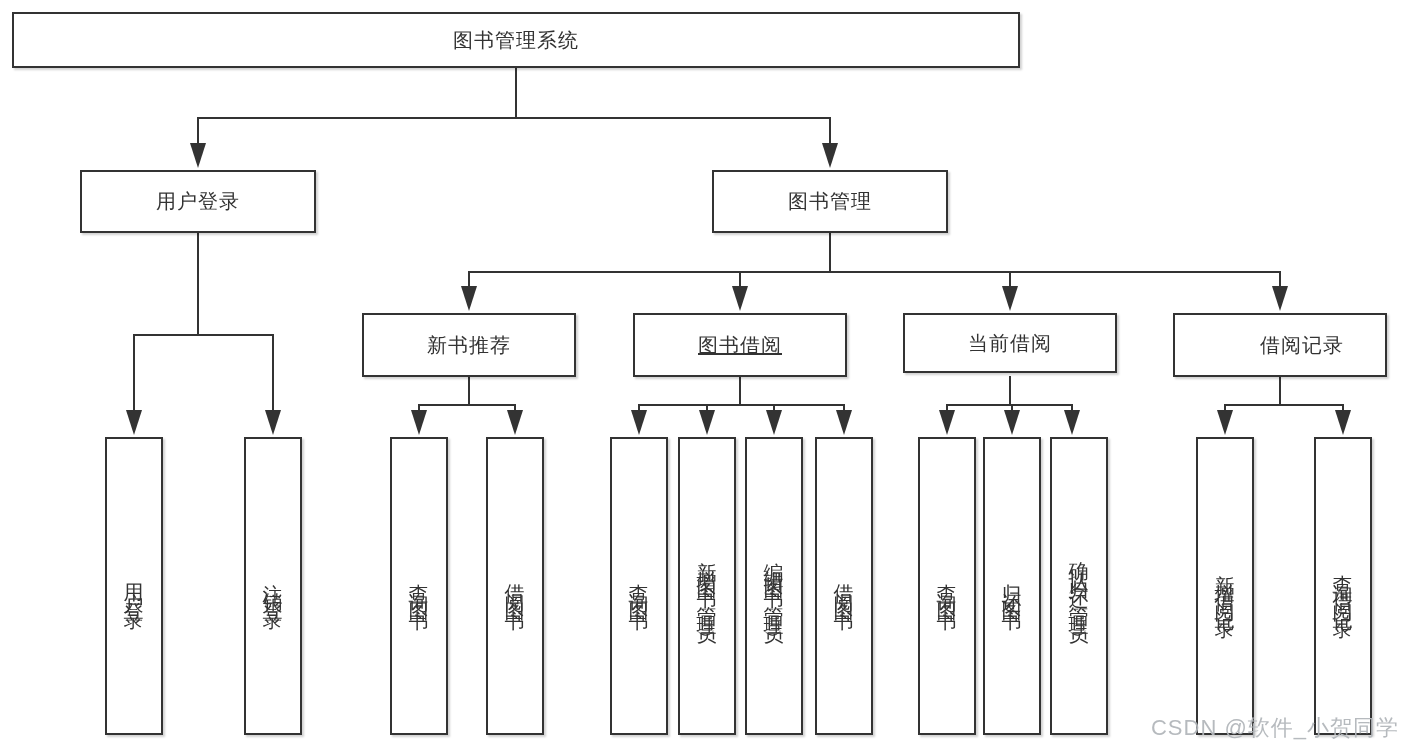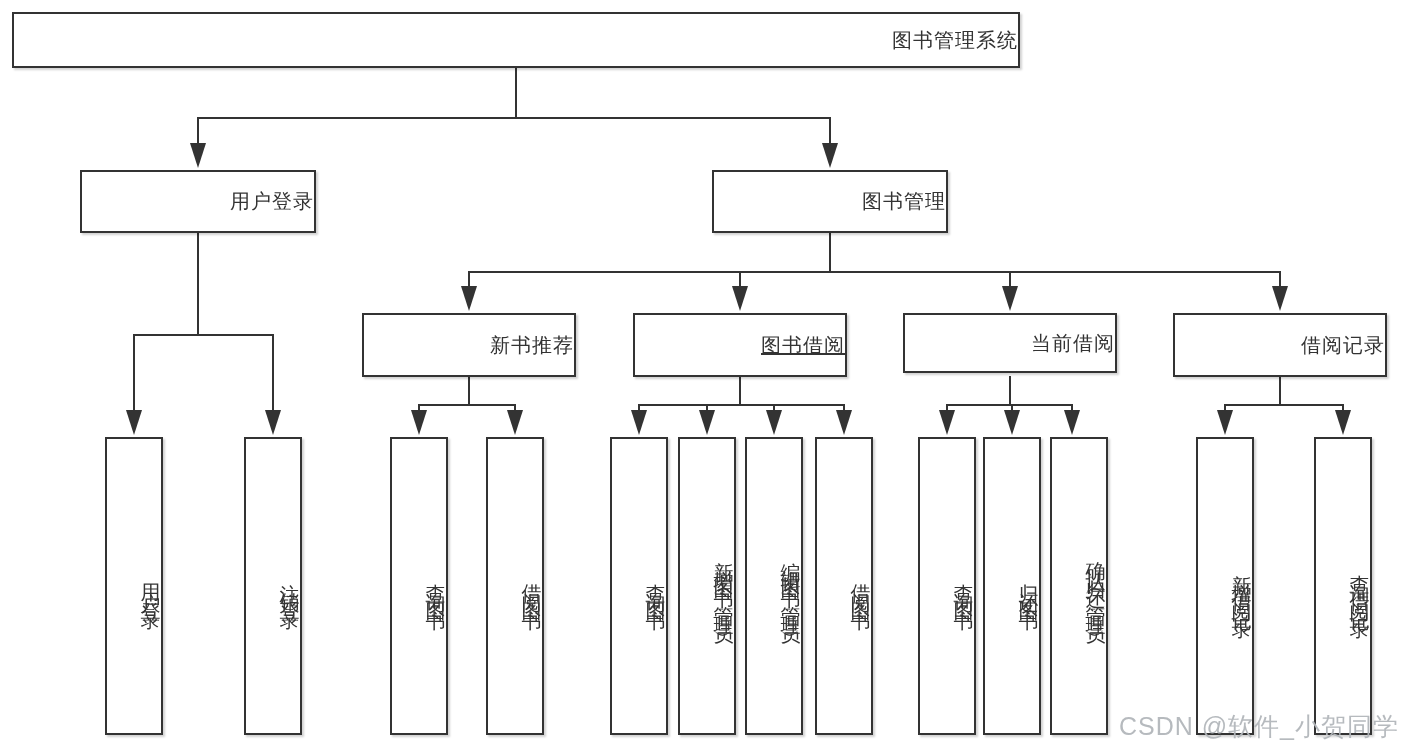--- a/index.html
+++ b/index.html
@@ -2,34 +2,34 @@
 <html><head>
 <meta charset="utf-8">
 <style>
   html,body{margin:0;padding:0;background:#fff;}
   #canvas{
     position:relative;width:1405px;height:747px;background:#ffffff;
     font-family:"Liberation Sans", sans-serif;overflow:hidden;
   }
   .box{
     position:absolute;background:#ffffff;border:2px solid #333333;
-    box-sizing:border-box;display:flex;align-items:center;justify-content:flex-end;
+    box-sizing:border-box;display:flex;align-items:center;justify-content:center;
     color:#333333;font-size:20px;letter-spacing:1px;
     box-shadow:2px 2px 2px rgba(0,0,0,0.18);
   }
   .vtext{
     writing-mode:vertical-rl;text-orientation:mixed;
     letter-spacing:9px;line-height:1;white-space:nowrap;
   }
   #wires{position:absolute;left:0;top:0;}
   #wires path{stroke:#333333;stroke-width:2;fill:none;stroke-linecap:square;}
   #wires polygon{fill:#333333;stroke:none;}
   .watermark{
     position:absolute;right:6px;bottom:4px;z-index:10;
-    font-size:25px;color:rgba(178,182,187,0.95);letter-spacing:1px;
+    font-size:22px;color:rgba(178,182,187,0.95);letter-spacing:1px;
   }
 </style>
 </head>
 <body>
 
 <div id="canvas">
 
   <svg id="wires" width="1405" height="747">
     <g>
       <path d="M516 68 V118 M198 118 H830 M198 118 V146 M830 118 V146"></path>

